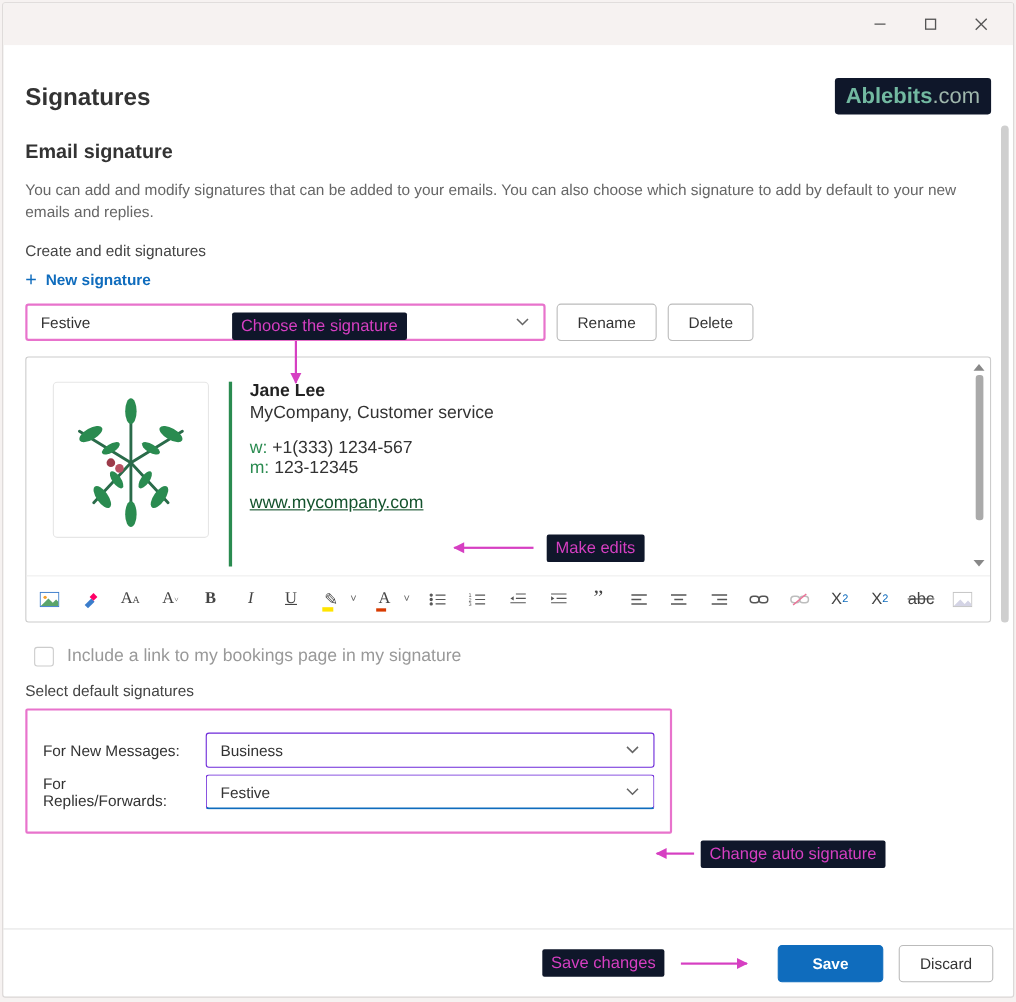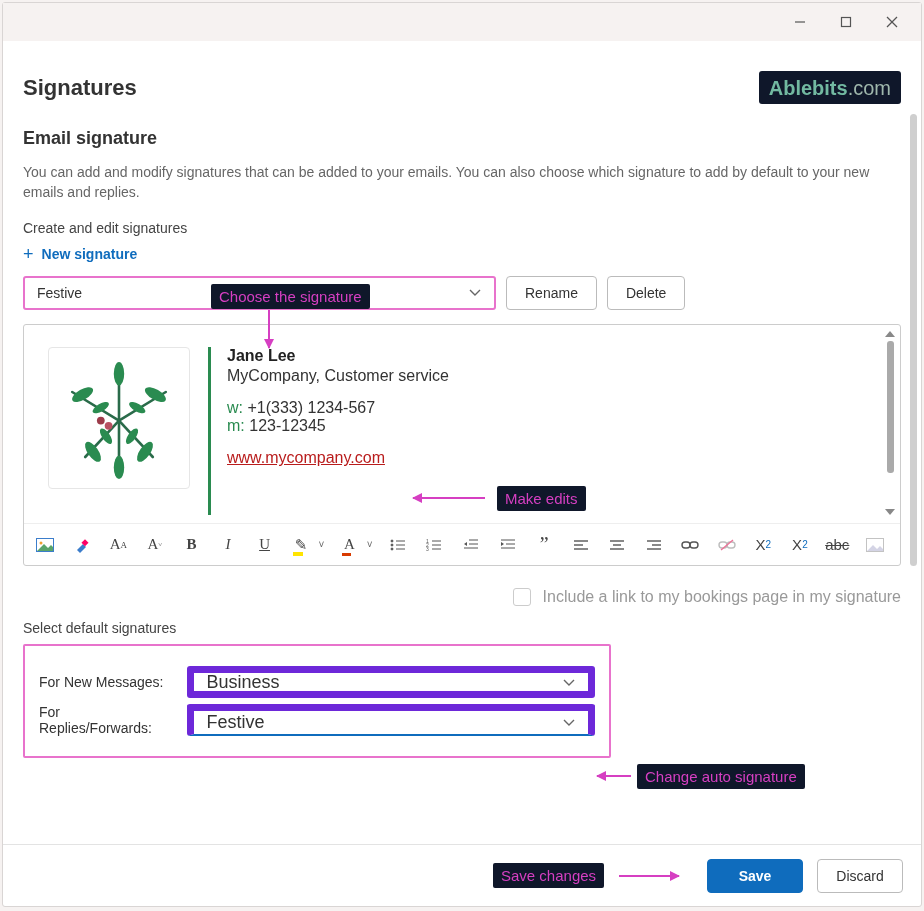--- a/index.html
+++ b/index.html
@@ -39,48 +39,48 @@
   .chev svg { stroke:#666; }
 
   .editor { margin-top:14px; border:1px solid #ccc; border-radius:3px; position:relative; }
   .editor-body { height:198px; padding:22px 24px 8px 24px; display:flex; gap:18px; overflow:hidden; }
   .sig-art { width:142px; height:142px; border:1px solid #e6e6e6; border-radius:4px; display:flex; align-items:center; justify-content:center;}
   .sig-text { border-left:3px solid #2a8b50; padding-left:16px; font-size:16px; }
   .sig-text .name { font-weight:700; color:#222; }
   .sig-text .co { color:#333; margin-top:2px;}
   .sig-text .kv { margin-top:14px; }
   .sig-text .k { color:#2a8b50; }
-  .sig-text .url { margin-top:14px; color:#b91c1c; text-decoration:underline; }
+  .sig-text .url { margin-top:14px; color:#14532d; text-decoration:underline; }
   .editor-vbar { position:absolute; right:4px; top:6px; width:12px; bottom:50px;}
   .editor-vbar .tri-up,.editor-vbar .tri-dn { width:0;height:0;border-left:5px solid transparent;border-right:5px solid transparent; margin:0 auto;}
   .editor-vbar .tri-up{border-bottom:6px solid #888;}
   .editor-vbar .tri-dn{border-top:6px solid #888; position:absolute; bottom:0; left:1px;}
   .editor-vbar .track{width:7px;background:#aaa;height:132px;margin:4px auto;border-radius:3px;}
   .toolbar { height:42px; border-top:1px solid #eee; display:flex; align-items:center; gap:14px; padding:0 14px 0 10px; color:#555;}
   .tb { width:26px; height:26px; display:flex; align-items:center; justify-content:center; font-size:15px; color:#444;}
   .tb .bold{font-weight:800; font-family:Georgia,serif;}
   .tb .italic{font-style:italic; font-family:Georgia,serif;}
   .tb .under{text-decoration:underline; font-family:Georgia,serif;}
   .tb .strike{text-decoration:line-through;}
   .hl{ position:relative;}
   .hl .pen{position:relative;z-index:1;}
   .hl .bar{position:absolute;left:3px;right:9px;bottom:2px;height:4px;background:#ffe400;}
   .fcolor{ position:relative;}
   .fcolor .bar{position:absolute;left:4px;right:10px;bottom:2px;height:3px;background:#d83b01;}
   .mini-chev{ font-size:10px; color:#666; margin-left:-8px;}
   .sup{font-size:10px;vertical-align:super;color:#0f6cbd;}
   .sub{font-size:10px;vertical-align:sub;color:#0f6cbd;}
 
-  .chk-row { display:flex; gap:12px; align-items:center; margin:22px 0 10px 8px; color:#999;justify-content:flex-end;}
+  .chk-row { display:flex; gap:12px; align-items:center; margin:22px 0 10px 8px; color:#999;}
   .chkbox{ width:18px;height:18px;border:1px solid #ccc;border-radius:3px;}
   .sec2{margin-top:14px;}
   .defaults-box{ border:2px solid #e873cc; border-radius:2px; padding:14px 14px; width:588px; margin-top:8px;}
   .dd-row{ display:flex; align-items:center; gap:14px; margin:6px 0;}
   .dd-row .lbl{ width:136px; font-size:14px; color:#333;}
-  .sel{ width:412px; height:32px; border:7px solid #6d28d9; border-radius:3px; display:flex; align-items:center; justify-content:space-between; padding:0 12px; font-size:18px; background:#fff;}
+  .sel{ width:412px; height:32px; border:1px solid #6d28d9; border-radius:3px; display:flex; align-items:center; justify-content:space-between; padding:0 12px; font-size:14px; background:#fff;}
   .sel.active{ border-bottom:2px solid #0f6cbd;}
 
   
   .callout{ position:absolute; background:#0f172a; color:#d63fc2; font-size:15px; padding:4px 8px; border-radius:2px; white-space:nowrap;}
   .arrow-h{ position:absolute; height:2px; background:#d63fc2;}
   .arrow-h::after{content:"";position:absolute;right:-1px;top:-4px;border-left:10px solid #d63fc2;border-top:5px solid transparent;border-bottom:5px solid transparent;}
   .arrow-h.rev::after{left:-1px;right:auto;border-left:none;border-right:10px solid #d63fc2;}
   .arrow-v{ position:absolute; width:2px; background:#d63fc2;}
   .arrow-v::after{content:"";position:absolute;left:-4px;bottom:-1px;border-top:10px solid #d63fc2;border-left:5px solid transparent;border-right:5px solid transparent;}
 

